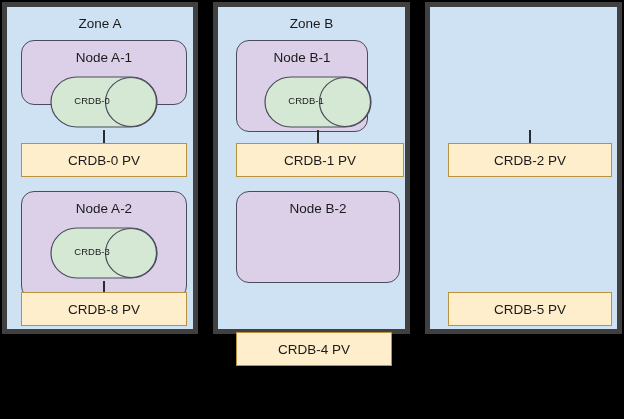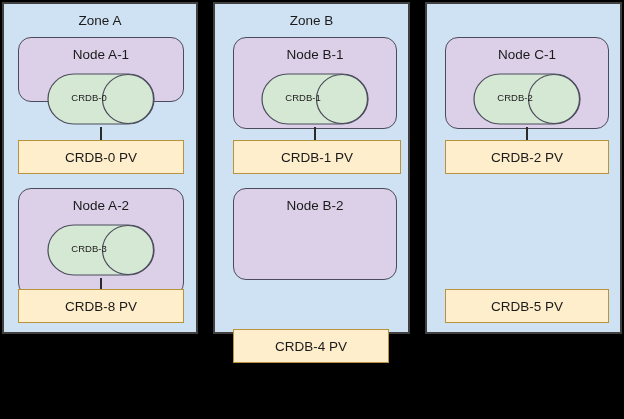--- a/index.html
+++ b/index.html
@@ -17,21 +17,21 @@
     position: relative;
     width: 624px;
     height: 419px;
     background: #000000;
   }
   .zone {
     position: absolute;
     top: 2px;
     height: 332px;
     background: #cfe2f3;
-    border: 2px solid #404040;
+    border: 5px solid #404040;
     box-sizing: border-box;
   }
   .zone-title {
     position: absolute;
     top: 9px;
     left: 0;
     right: 0;
     text-align: center;
     font-size: 13.5px;
     color: #1a1a1a;
@@ -124,21 +124,21 @@
     </div>
 
     <div class="connector" style="left:96px; top:274px; height:13px;"></div>
 
     <div class="pv" style="left:14px; top:285px; width:166px;">CRDB-8 PV</div>
   </div>
 
   <div class="zone" style="left:213px; width:197px;">
     <div class="zone-title">Zone B</div>
 
-    <div class="node" style="left:18px; top:33px; width:164px; height:92px;">
+    <div class="node" style="left:18px; top:33px; width:132px; height:92px;">
       <div class="node-title">Node B-1</div>
       <div class="cyl" style="left:27px; top:35px;">
         <svg width="108" height="52" viewBox="0 0 108 52">
           <path d="M27,1 L81,1 A26,25 0 0,1 81,51 L27,51 A26,25 0 0,1 27,1 Z" fill="#d5e8d4" stroke="#4b4b5c" stroke-width="1.2"></path>
           <ellipse cx="81" cy="26" rx="25.5" ry="24.5" fill="#d5e8d4" stroke="#4b4b5c" stroke-width="1.2"></ellipse>
         </svg>
         <div class="cyl-label">CRDB-1</div>
       </div>
     </div>
 
@@ -148,30 +148,20 @@
 
     <div class="node" style="left:18px; top:184px; width:164px; height:92px;">
       <div class="node-title">Node B-2</div>
     </div>
 
     <div class="pv" style="left:18px; top:285px; width:156px;margin-top:40px;">CRDB-4 PV</div>
   </div>
 
   <div class="zone" style="left:425px; width:197px;">
 
-    <div class="node" style="left:18px; top:33px; width:164px; height:92px;">
-      <div class="node-title">Node C-1</div>
-      <div class="cyl" style="left:27px; top:35px;">
-        <svg width="108" height="52" viewBox="0 0 108 52">
-          <path d="M27,1 L81,1 A26,25 0 0,1 81,51 L27,51 A26,25 0 0,1 27,1 Z" fill="#d5e8d4" stroke="#4b4b5c" stroke-width="1.2"></path>
-          <ellipse cx="81" cy="26" rx="25.5" ry="24.5" fill="#d5e8d4" stroke="#4b4b5c" stroke-width="1.2"></ellipse>
-        </svg>
-        <div class="cyl-label">CRDB-2</div>
-      </div>
-    </div>
 
     <div class="connector" style="left:99px; top:123px; height:14px;"></div>
 
     <div class="pv" style="left:18px; top:136px; width:164px;">CRDB-2 PV</div>
 
     <div class="pv" style="left:18px; top:285px; width:164px;">CRDB-5 PV</div>
   </div>
 
 </div>
 

